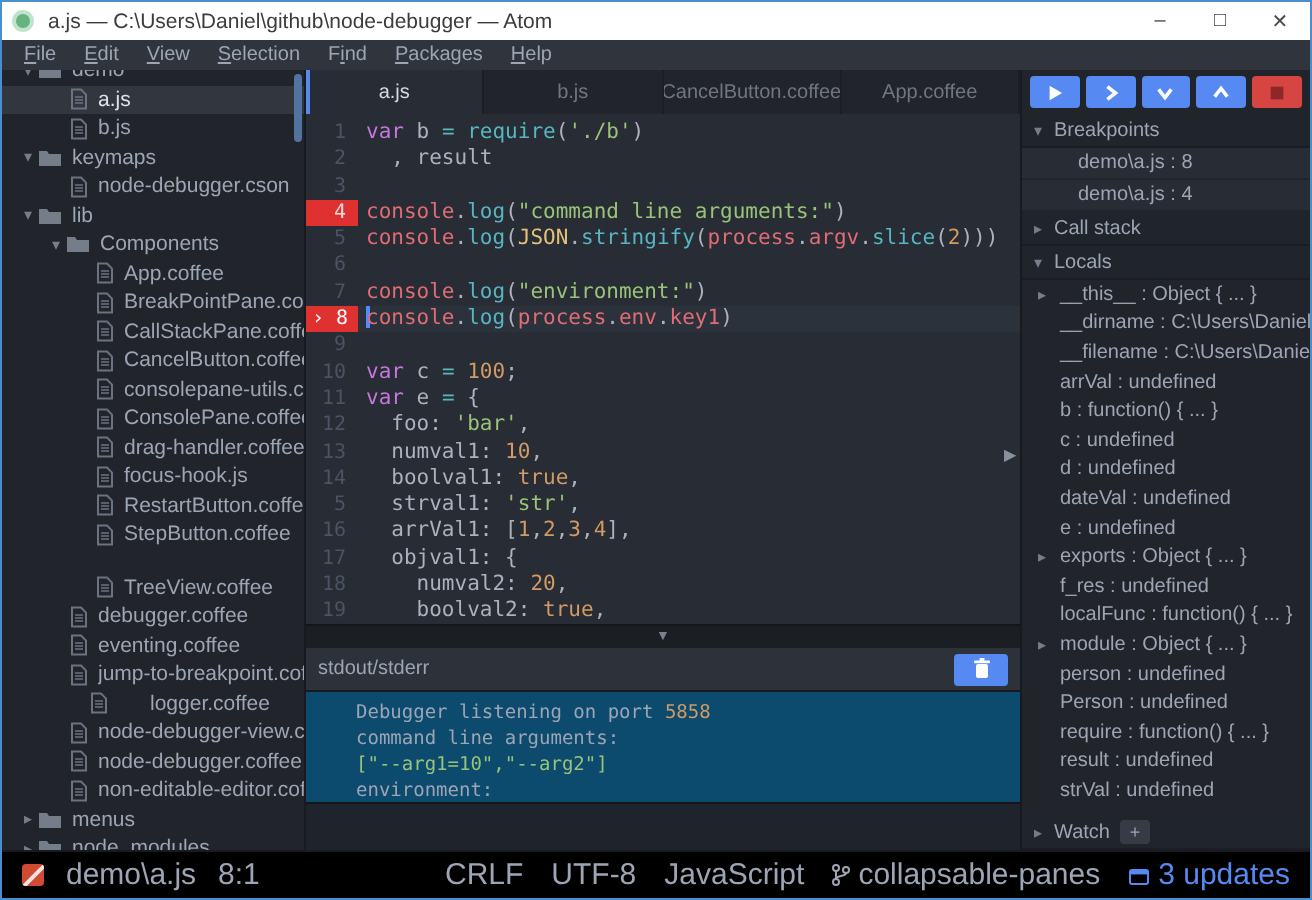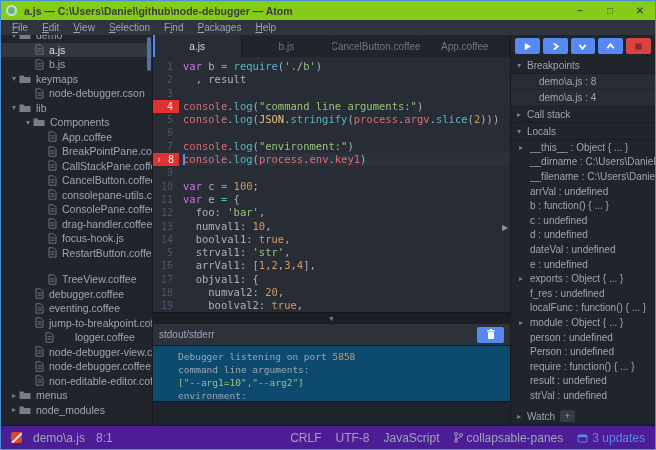--- a/index.html
+++ b/index.html
@@ -2,21 +2,21 @@
 <html><head>
 <meta charset="utf-8">
 <style>
   * { margin:0; padding:0; box-sizing:border-box; }
   html,body { width:656px; height:450px; background:#111; }
   .window{
     width:656px;height:450px;border:1px solid #4a8ed2;display:flex;flex-direction:column;
     background:#282c34;font-family:"Liberation Sans",sans-serif;overflow:hidden;
   }
   
-  .titlebar{height:19px;background:#84cc16;display:flex;align-items:center;padding-left:5px;flex:none;font-weight:bold;}
+  .titlebar{height:19px;background:#ffffff;display:flex;align-items:center;padding-left:5px;flex:none;}
   .atom-logo{width:11px;height:11px;border-radius:50%;background:#67b37f;border:2px solid #bfe3cb;flex:none;}
   .title-text{font-size:10.5px;color:#3c3c3c;margin-left:7px;white-space:nowrap;}
   .win-controls{margin-left:auto;display:flex;height:100%;}
   .win-btn{width:30px;height:100%;display:flex;align-items:center;justify-content:center;font-size:10px;color:#4a4a4a;}
   
   .menubar{height:15px;background:#2f343d;display:flex;align-items:center;padding-left:4px;flex:none;}
   .menu-item{font-size:10px;color:#9da5b4;padding:0 7px;white-space:nowrap;}
   .menu-item u{text-decoration:underline;}
   
   .main{flex:1;display:flex;min-height:0;}
@@ -63,21 +63,21 @@
   .section-header{height:17px;flex:none;display:flex;align-items:center;padding-left:6px;background:#20242b;border-bottom:1px solid #1a1d23;font-size:10px;color:#9da5b4;}
   .sec-chevron{width:10px;flex:none;font-size:8px;color:#767d8a;}
   .bp-item{height:16px;flex:none;display:flex;align-items:center;padding-left:28px;background:#282d35;border-bottom:1px solid #20242b;font-size:10px;color:#9da5b4;}
   .locals{flex:1;overflow:hidden;}
   .local-item{height:14.6px;display:flex;align-items:center;font-size:10px;color:#9da5b4;white-space:nowrap;overflow:hidden;padding-left:19px;}
   .local-item .sec-chevron{margin-left:-11px;margin-right:1px;}
   .watch-header{margin-top:auto;}
   .add-btn{width:15px;height:12px;background:#363b45;border-radius:2px;margin-left:5px;display:flex;align-items:center;justify-content:center;font-size:9px;color:#9da5b4;}
   .collapse-handle{position:absolute;left:-9px;top:188px;font-size:8px;color:#8a919e;}
   
-  .statusbar{height:24px;flex:none;background:#4c1d95;border-top:1px solid #181a1f;display:flex;padding:0 10px;font-size:12px;color:#9da5b4;}
+  .statusbar{height:24px;flex:none;background:#000000;border-top:1px solid #181a1f;display:flex;padding:0 10px;font-size:15px;color:#9da5b4;}
   .sb-left{display:flex;align-items:center;gap:11px;}
   .sb-right{margin-left:auto;display:flex;align-items:center;gap:14px;}
   .sb-item{display:flex;align-items:center;gap:4px;white-space:nowrap;}
   .sb-blue{color:#568af2;}
   .dbg-status-icon{width:11px;height:11px;background:#d14a32;border-radius:2px;position:relative;overflow:hidden;}
   .dbg-status-icon::after{content:'';position:absolute;left:-2px;top:4.5px;width:16px;height:2px;background:#f4e3de;transform:rotate(-45deg);}
 </style>
 </head>
 <body>
 
@@ -243,20 +243,29 @@
             <span class="tree-label">focus-hook.js</span>
           </div>
           <div class="tree-row" style="padding-left: 47px;">
             <span class="tree-ico">
               <svg width="9" height="11" viewBox="0 0 9 11">
                 <path d="M1 .8h4.5L8 3.3v6.9H1z" fill="none" stroke="#6b7280"></path>
                 <path d="M2.5 4.5h4M2.5 6h4M2.5 7.5h4" stroke="#6b7280" stroke-width=".7"></path>
               </svg>
             </span>
             <span class="tree-label">RestartButton.coffee</span>
+          </div>
+          <div class="tree-row" style="padding-left: 47px;">
+            <span class="tree-ico">
+              <svg width="9" height="11" viewBox="0 0 9 11">
+                <path d="M1 .8h4.5L8 3.3v6.9H1z" fill="none" stroke="#6b7280"></path>
+                <path d="M2.5 4.5h4M2.5 6h4M2.5 7.5h4" stroke="#6b7280" stroke-width=".7"></path>
+              </svg>
+            </span>
+            <span class="tree-label">StepButton.coffee</span>
           </div>
           <div class="tree-row" style="padding-left: 47px; margin-top: 12px;">
             <span class="tree-ico">
               <svg width="9" height="11" viewBox="0 0 9 11">
                 <path d="M1 .8h4.5L8 3.3v6.9H1z" fill="none" stroke="#6b7280"></path>
                 <path d="M2.5 4.5h4M2.5 6h4M2.5 7.5h4" stroke="#6b7280" stroke-width=".7"></path>
               </svg>
             </span>
             <span class="tree-label">TreeView.coffee</span>
           </div>

